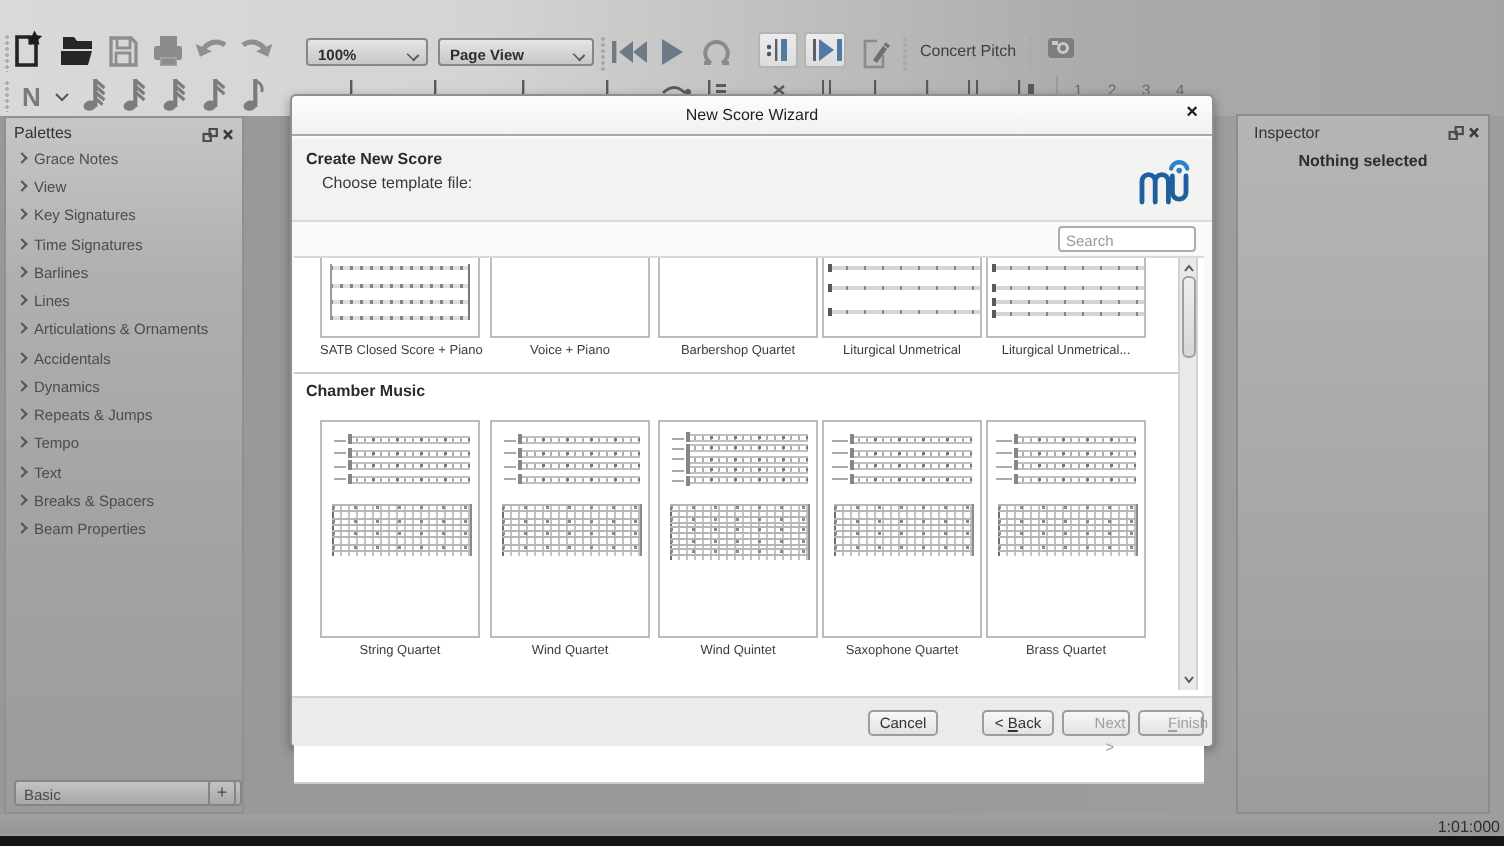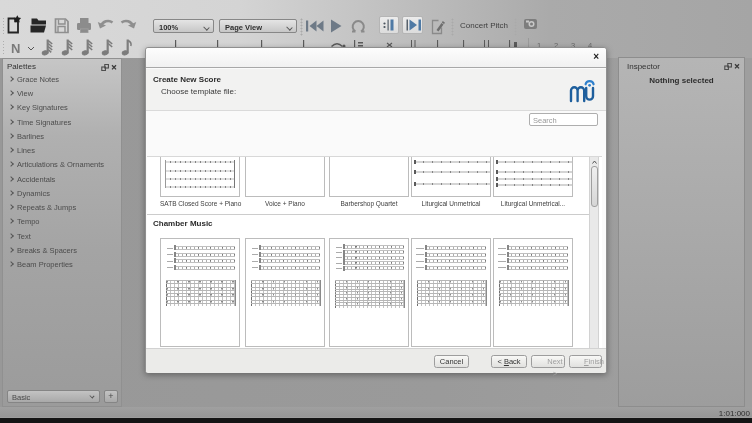--- a/index.html
+++ b/index.html
@@ -20,41 +20,41 @@
 
 .tbtn{position:absolute;border:1px solid #b5b5b5;border-radius:2px;background:linear-gradient(#ececec,#dcdcdc);}
 
 #workspace{left:0;top:58px;width:752px;height:349px;background:linear-gradient(to right,#989898 0px,#9a9a9a 440px,#9e9e9e 640px);}
 
 #palettes{left:2px;top:58px;width:120px;height:349px;background:linear-gradient(#c6c6c6 0%,#b0b0b0 22%,#a4a4a4 55%,#9b9b9b 100%);border:1px solid #909090;}
 #palettes .title{position:absolute;left:4px;top:3px;font-size:8px;color:#333;}
 .pitem{position:absolute;left:0;font-size:7.5px;color:#4c4c4c;}
 .pitem .chev{position:absolute;left:6px;top:1px;width:4px;height:4px;border-top:1px solid #555;border-right:1px solid #555;transform:rotate(45deg);}
 .pitem .lbl{position:absolute;left:14px;top:-1px;white-space:nowrap;}
-#basiccombo{position:absolute;left:4px;bottom:3px;width:93px;height:13px;border:1px solid #858585;border-radius:2px;background:linear-gradient(#c3c3c3,#a9a9a9);font-size:7.5px;color:#4a4a4a;}
+#basiccombo{position:absolute;left:4px;bottom:3px;width:114px;height:13px;border:1px solid #858585;border-radius:2px;background:linear-gradient(#c3c3c3,#a9a9a9);font-size:7.5px;color:#4a4a4a;}
 #plusbtn{position:absolute;right:3px;bottom:3px;width:14px;height:13px;border:1px solid #858585;border-radius:2px;background:linear-gradient(#c3c3c3,#a9a9a9);font-size:9px;color:#4a4a4a;text-align:center;line-height:11px;}
 
 #inspector{left:618px;top:57px;width:127px;height:350px;background:linear-gradient(#b5b5b5,#9d9d9d);border:1px solid #8d8d8d;}
 #inspector .title{position:absolute;left:8px;top:4px;font-size:8px;color:#333;}
 #inspector .nosel{position:absolute;left:0;top:18px;width:100%;text-align:center;font-size:8px;font-weight:bold;color:#2d2d2d;}
 .dockicons{position:absolute;top:5px;right:4px;width:16px;height:7px;}
 
 #statusbar{left:0;top:407px;width:752px;height:10px;background:linear-gradient(#a0a0a0,#969696);font-size:8px;color:#2e2e2e;}
 #blackbar{left:0;top:417px;width:752px;height:6px;background:#141414;border-top:1px solid #9d9d9d;}
 
 #dialog{left:145px;top:47px;width:462px;height:326px;background:#fafafa;border:1px solid #8f8f8f;border-radius:3px 3px 2px 2px;box-shadow:0 2px 6px rgba(0,0,0,0.35);}
 #dtitle{position:absolute;left:0;top:0;width:100%;height:20px;background:linear-gradient(#fdfdfd,#f1f1f1);border-bottom:1px solid #a8a8a8;border-radius:3px 3px 0 0;}
 #dtitle .t{position:absolute;width:100%;text-align:center;top:5px;font-size:8px;color:#1f1f1f;}
 #dtitle .x{position:absolute;right:7px;top:3px;font-size:10px;font-weight:bold;color:#1a1a1a;}
 .dlg-h1{position:absolute;left:7px;top:27px;font-size:8px;font-weight:bold;color:#2b2b2b;}
 .dlg-h2{position:absolute;left:15px;top:39px;font-size:8px;color:#3a3a3a;}
 #dsep{position:absolute;left:0;top:62px;width:100%;border-top:1px solid #dadada;}
 #search{position:absolute;left:383px;top:65px;width:69px;height:13px;border:1px solid #aeaeae;border-radius:2px;background:#fff;font-size:7.5px;color:#9a9a9a;}
 #search span{position:absolute;left:3px;top:2px;}
-#tmplarea{position:absolute;left:1px;top:80px;width:455px;height:216px;background:#fff;border-top:1px solid #d8d8d8;border-bottom:1px solid #cfcfcf;overflow:hidden;margin-top:28px;}
+#tmplarea{position:absolute;left:1px;top:80px;width:455px;height:264px;background:#fff;border-top:1px solid #d8d8d8;border-bottom:1px solid #cfcfcf;overflow:hidden;}
 .card{position:absolute;background:#fff;border:1px solid #bcbcbc;}
 .cap{position:absolute;font-size:6.5px;color:#3d3d3d;text-align:center;white-space:nowrap;}
 .grpsep{position:absolute;left:0;top:57px;width:446px;border-top:1px solid #cccccc;}
 .grph{position:absolute;left:6px;top:62px;font-size:8px;font-weight:bold;color:#2b2b2b;}
 
 #sbar{position:absolute;right:3px;top:0px;width:10px;height:216px;background:#e9e9e9;border-left:1px solid #d2d2d2;border-right:1px solid #d2d2d2;}
 #sbar .up,#sbar .dn{position:absolute;left:2px;width:5px;height:5px;}
 #sbar .thumb{position:absolute;left:1px;top:9px;width:7px;height:41px;background:linear-gradient(#efefef,#d6d6d6);border:1px solid #9f9f9f;border-radius:3px;}
 
 #btnsep{position:absolute;left:0;top:300px;width:100%;border-top:1px solid #d2d2d2;}
@@ -297,20 +297,21 @@
 </div>
 
 <div id="statusbar" class="abs">
   <span class="abs" style="right:42px;top:2px;margin-top:24px;">No score</span>
   <span class="abs" style="right:2px;top:2px;">1:01:000</span>
 </div>
 <div id="blackbar" class="abs"></div>
 
 <div id="dialog" class="abs">
   <div id="dtitle">
+      <span class="t">New Score Wizard</span>
       <span class="x">×</span>
     </div>
   <div style="position:absolute;left:0;top:21px;width:100%;height:41px;background:#f2f2f1;"></div>
   <div class="dlg-h1">Create New Score</div>
   <div class="dlg-h2">Choose template file:</div>
   <svg class="abs" style="left:422px;top:30px" width="27" height="25" viewBox="0 0 27 25">
     <path d="M3 23 V12.6 a3.3 3.3 0 0 1 6.6 0 V23 M9.6 12.6 a3.3 3.3 0 0 1 6.6 0 V23" stroke="#1e5f9d" stroke-width="2.4" fill="none" stroke-linecap="round"></path>
     <path d="M18.2 10 V18.2 a3.4 3.4 0 0 0 6.8 0 V10" stroke="#1e5f9d" stroke-width="2.4" fill="none" stroke-linecap="round"></path>
     <path d="M17.6 6.3 a4.1 4.1 0 0 1 8 0" stroke="#2f80cc" stroke-width="2.2" fill="none" stroke-linecap="round"></path>
     <circle cx="21.6" cy="7.3" r="1.4" fill="#2f80cc"></circle>

